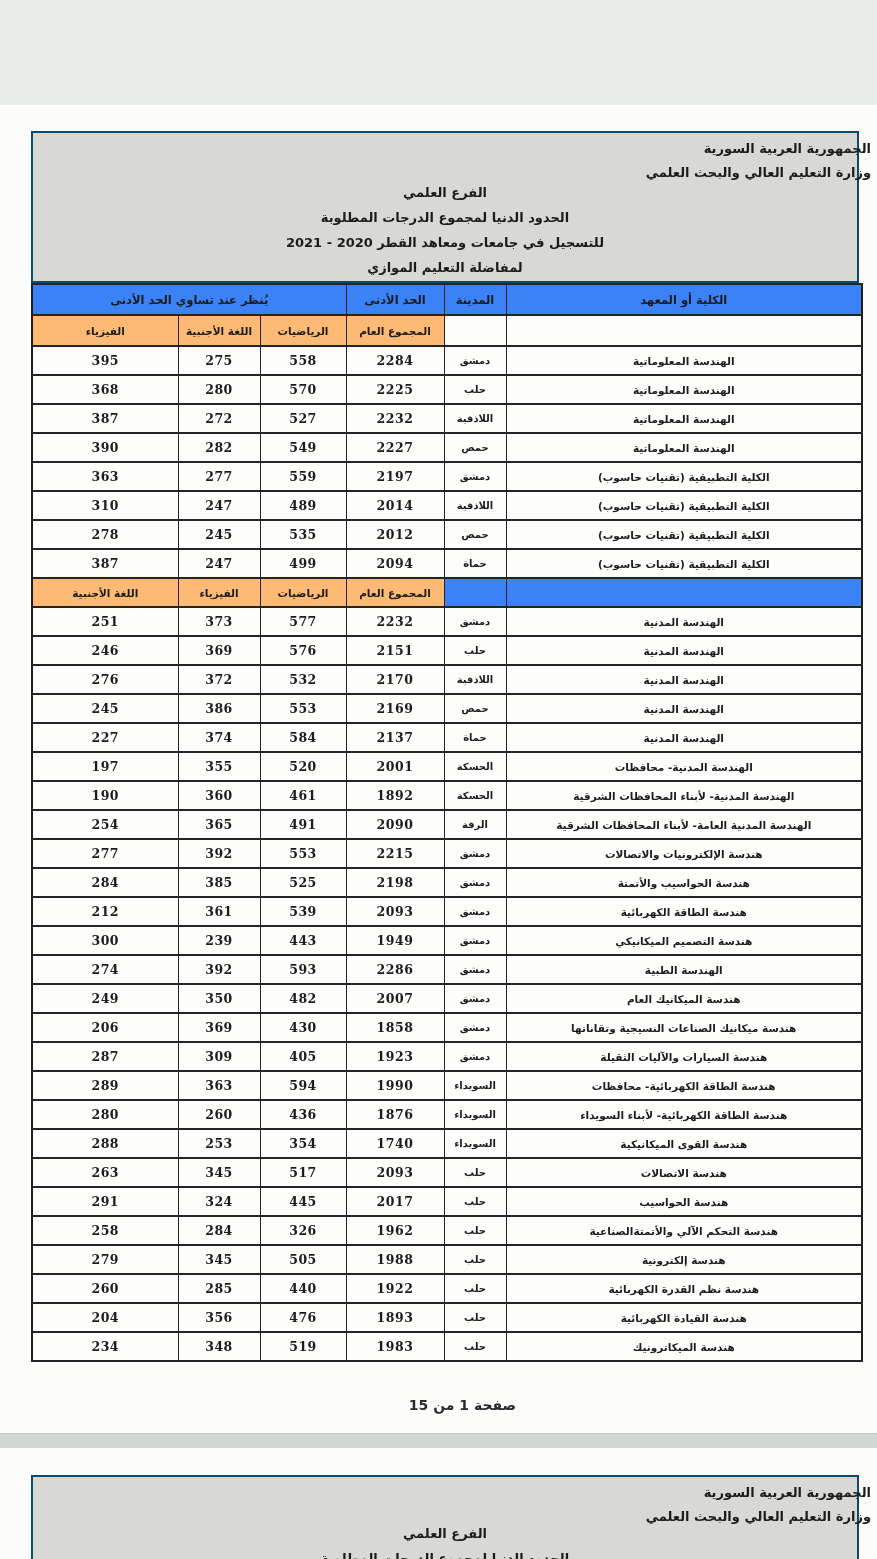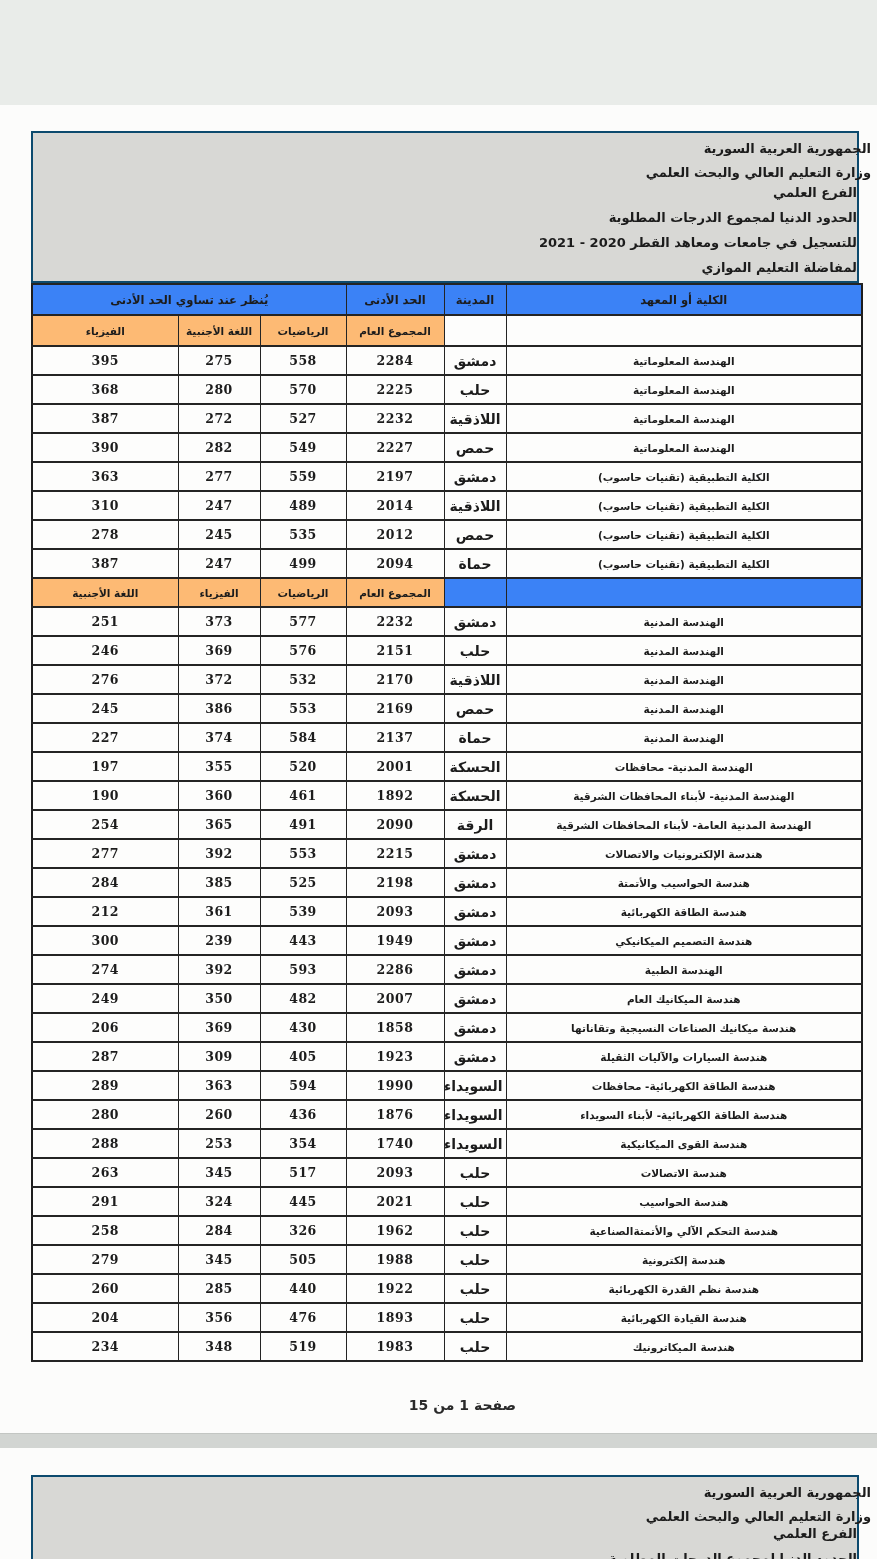--- a/index.html
+++ b/index.html
@@ -19,21 +19,21 @@
     background:#d8d8d5;border:2px solid #0c4a6e;
   }
   #page1 .header-box{top:26px;height:148px;}
   #page2 .header-box{top:27px;height:120px;}
 
   .org{
     position:absolute;top:4px;right:-14px;text-align:right;
     font-weight:bold;font-size:13px;line-height:24px;white-space:nowrap;
   }
   .titles{
-    position:absolute;top:47px;left:0;right:0;text-align:right;
+    position:absolute;top:47px;left:0;right:0;text-align:center;
     font-weight:bold;font-size:13px;line-height:25px;
   }
   #page2 .titles{top:44px;}
 
   table.scores{
     position:absolute;top:178px;left:31px;
     border-collapse:collapse;table-layout:fixed;
     width:830px;
     font-weight:bold;
   }
@@ -43,21 +43,21 @@
     padding:0 3px;text-align:center;vertical-align:middle;
     overflow:hidden;white-space:nowrap;
   }
   table.scores{border:2.5px solid #1d1d1d;}
   tr.hrow{height:31px;}
   tr.drow{height:29px;}
   .gray{background:#3b82f6;}
   .white{background:#fdfdfc;}
   th{font-size:11.5px;font-weight:bold;}
   td.c-college{font-size:10.5px;}
-  td.c-city{font-size:14px;}
+  td.c-city{font-size:10px;}
   td.c-num{font-family:"DejaVu Serif",serif;font-size:12.5px;letter-spacing:.5px;}
   td.c-sub{font-size:10.5px;background:#fdba74;}
 
   .footer-note{
     position:absolute;top:1292px;left:8px;right:0;text-align:center;
     font-size:14px;font-weight:bold;color:#2a2a2a;margin-left:40px;
   }
 </style>
 </head>
 <body>
@@ -335,21 +335,21 @@
           <td class="c-college white">هندسة الاتصالات</td>
           <td class="c-city white">حلب</td>
           <td class="c-num c-total white">2093</td>
           <td class="c-num white">517</td>
           <td class="c-num white">345</td>
           <td class="c-num white">263</td>
         </tr>
         <tr class="drow">
           <td class="c-college white">هندسة الحواسيب</td>
           <td class="c-city white">حلب</td>
-          <td class="c-num c-total white">2021</td>
+          <td class="c-num c-total white">2017</td>
           <td class="c-num white">445</td>
           <td class="c-num white">324</td>
           <td class="c-num white">291</td>
         </tr>
         <tr class="drow">
           <td class="c-college white">هندسة التحكم الآلي والأتمتةالصناعية</td>
           <td class="c-city white">حلب</td>
           <td class="c-num c-total white">1962</td>
           <td class="c-num white">326</td>
           <td class="c-num white">284</td>

